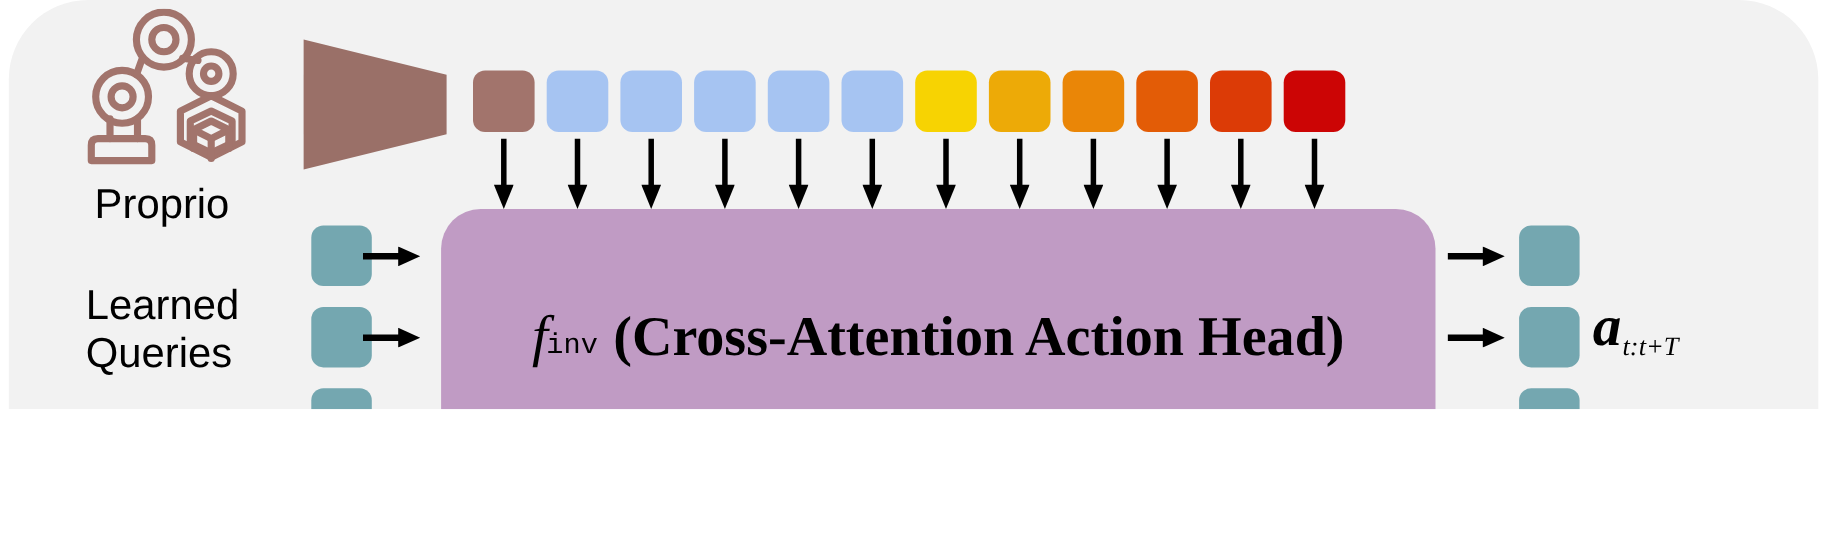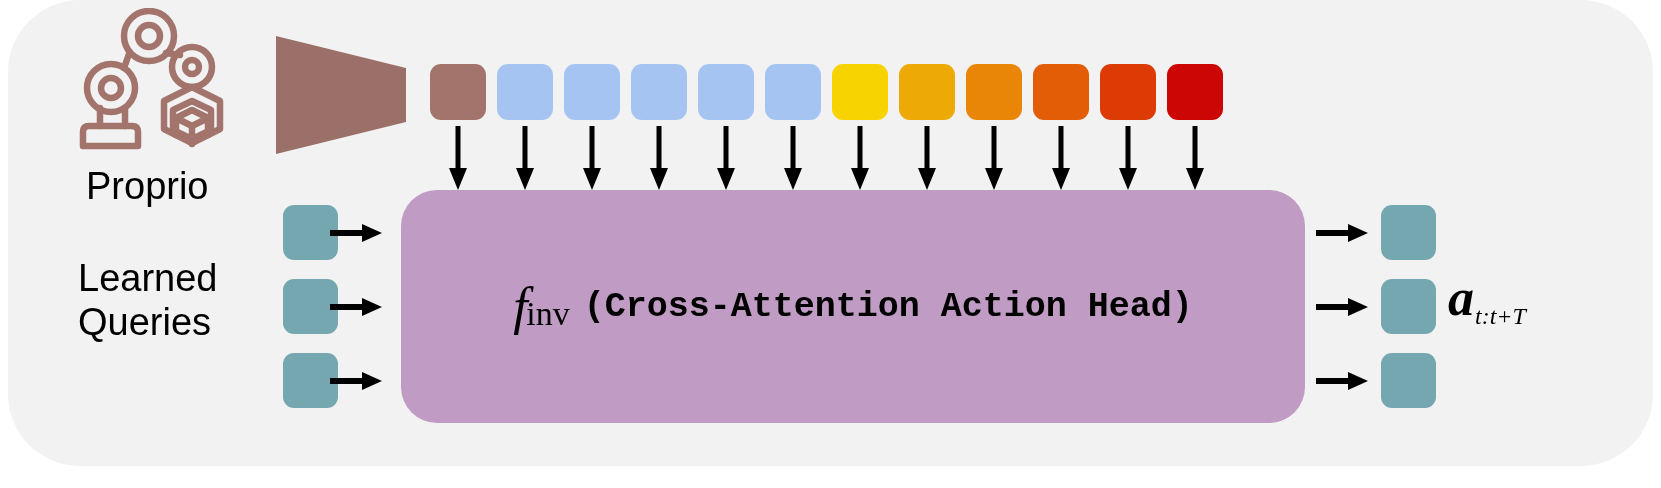--- a/index.html
+++ b/index.html
@@ -6,21 +6,21 @@
     margin: 0;
     padding: 0;
     background: #ffffff;
   }
   body {
     font-family: "Liberation Sans", sans-serif;
   }
   #canvas {
     position: relative;
     width: 1661px;
-    height: 488px;
+    height: 372px;
     overflow: hidden;
     background: #ffffff;
   }
   .card {
     position: absolute;
     left: 8px;
     top: 0px;
     width: 1645px;
     height: 466px;
     background: #f2f2f2;
@@ -108,32 +108,32 @@
     white-space: nowrap;
   }
   .fn-sym {
     font-family: "Liberation Serif", serif;
     font-style: italic;
     font-size: 52px;
     font-weight: normal;
     letter-spacing: 0.5px;
   }
   .fn-sub {
-    font-family: Liberation Serif, serif;
+    font-family: Liberation Mono, monospace;
     font-style: normal;
-    font-size: 34px;
+    font-size: 26px;
     vertical-align: sub;
     position: relative;
     top: 7px;
     left: -2px;
   }
   .head-text {
-    font-family: Liberation Mono, monospace;
+    font-family: Liberation Serif, serif;
     font-weight: bold;
-    font-size: 35px;
+    font-size: 51px;
     margin-left: 12px;
   }
 
   
   .teal-sq {
     position: absolute;
     width: 55px;
     height: 55px;
     border-radius: 11px;
     background: #74a7b0;

